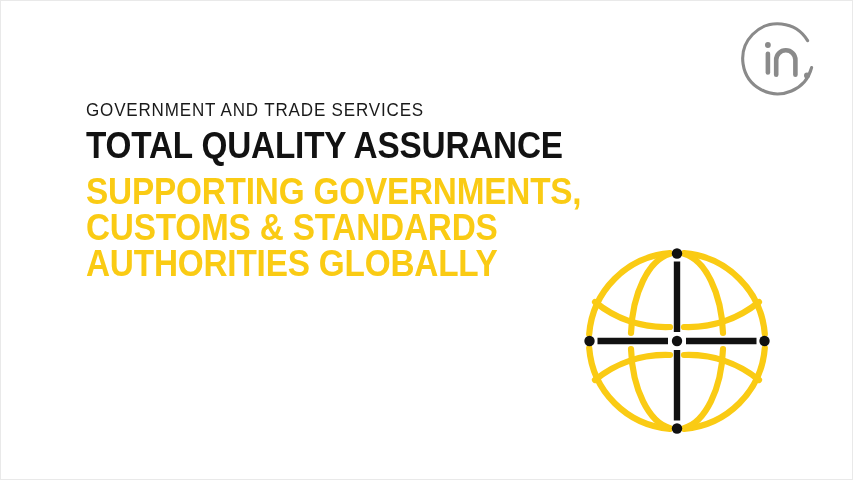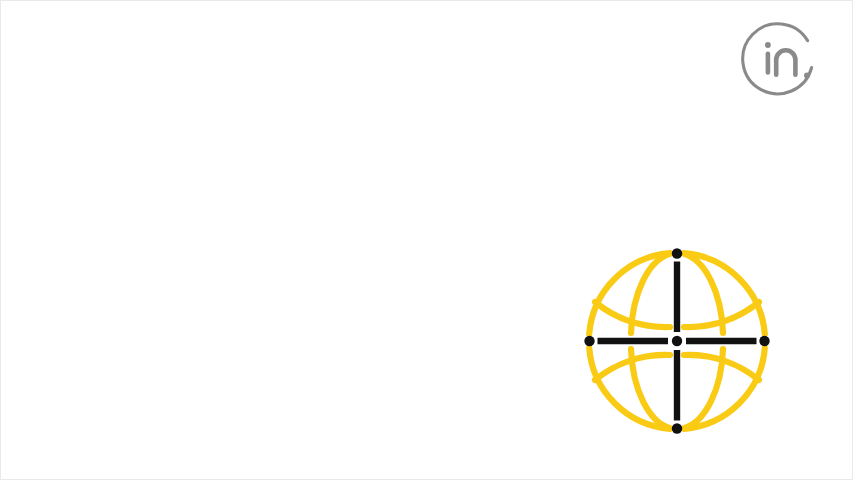--- a/index.html
+++ b/index.html
@@ -89,20 +89,27 @@
 
       <circle cx="26.9" cy="30.0" r="2.9" fill="#8a8a8a"></circle>
 
       <path d="M 35.2 59.8
                L 35.2 44.8
                A 9.6 9.6 0 0 1 54.4 44.8
                L 54.4 59.8" fill="none" stroke="#8a8a8a" stroke-width="4.6" stroke-linecap="round"></path>
     </svg>
   </div>
 
+  <div id="text-block">
+    <div class="eyebrow">GOVERNMENT AND TRADE SERVICES</div>
+    <div class="headline black">TOTAL QUALITY ASSURANCE</div>
+    <div class="headline yellow gap">SUPPORTING GOVERNMENTS,</div>
+    <div class="headline yellow">CUSTOMS &amp; STANDARDS</div>
+    <div class="headline yellow">AUTHORITIES GLOBALLY</div>
+  </div>
 
   <div id="globe">
     <svg viewBox="0 0 204 204" width="204" height="204" aria-hidden="true">
       <g fill="none" stroke="#facb14" stroke-width="6.2" stroke-linecap="round">
 
         <path d="M 95.0 14.2 A 88 88 0 0 0 14.2 95.0"></path>
         <path d="M 109.0 14.2 A 88 88 0 0 1 189.8 95.0"></path>
         <path d="M 189.8 109.0 A 88 88 0 0 1 109.0 189.8"></path>
         <path d="M 95.0 189.8 A 88 88 0 0 1 14.2 109.0"></path>
 

